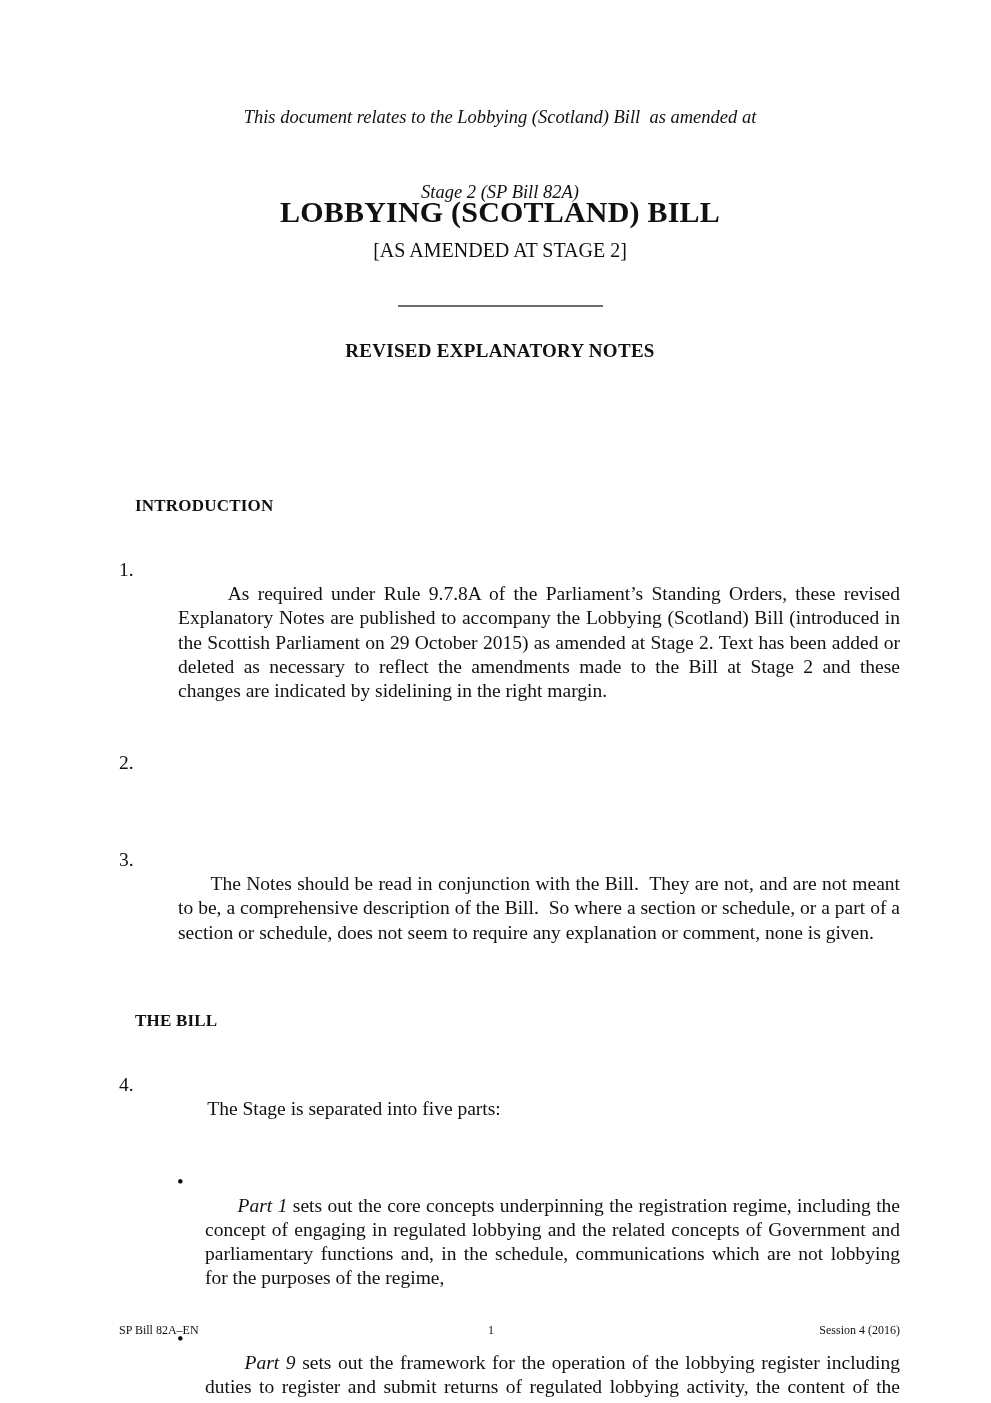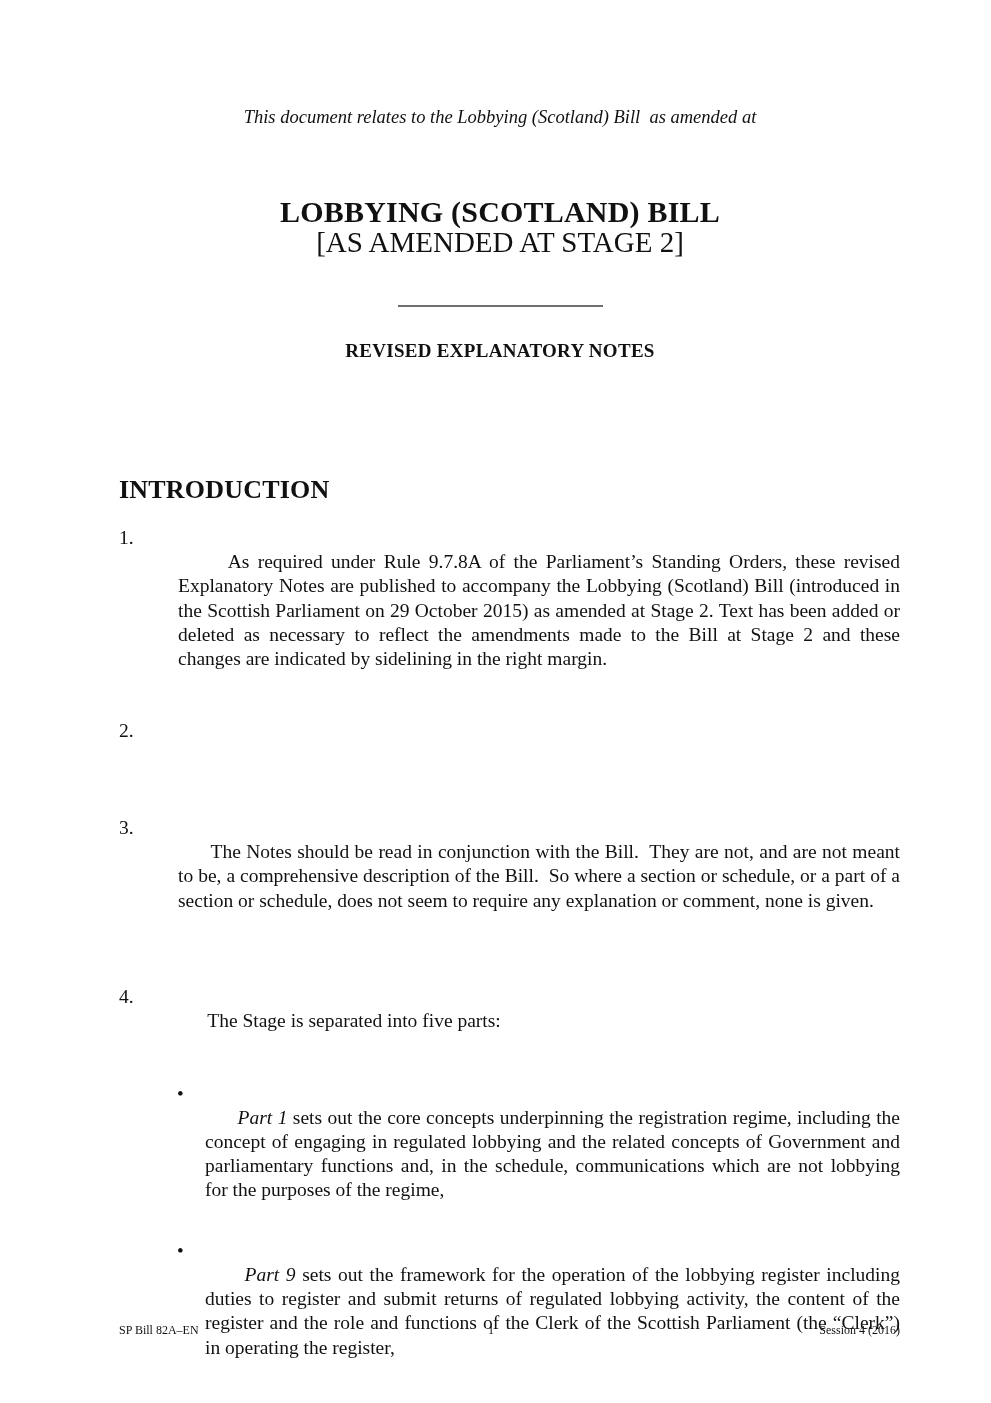--- a/index.html
+++ b/index.html
@@ -45,23 +45,23 @@
     width: 762px;
     text-align: center;
   }
   .bill-title {
     font-size: 30px;
     font-weight: bold;
     line-height: 32px;
     letter-spacing: 0.2px;
   }
   .bill-subtitle {
-    font-size: 29px;
+    font-size: 20px;
     line-height: 28px;
-    margin-top: 0;
+    margin-top: 8px;
   }
 
   .rule-wrap {
     position: absolute;
     left: 119px;
     top: 296px;
     width: 762px;
     text-align: center;
   }
   .rule {
@@ -86,25 +86,25 @@
 
   
   .body-col {
     position: absolute;
     left: 119px;
     top: 478px;
     width: 781px;
   }
 
   .section-head {
-    font-size: 26px;
+    font-size: 17px;
     font-weight: bold;
     line-height: 24px;
     letter-spacing: 0.2px;
-    margin: 0;
+    margin: 16px;
   }
 
   .para {
     position: relative;
     font-size: 19.5px;
     line-height: 24.2px;
     text-align: justify;
     text-justify: inter-word;
     margin: 0;
     padding-left: 59px;
@@ -162,20 +162,21 @@
   .foot-center{ flex: 1 1 auto; text-align: center; margin-left: -36px; }
   .foot-right { flex: 0 0 auto; }
 </style>
 </head>
 <body>
 
 <div class="page">
 
   <div class="doc-header">
     <div>This document relates to the Lobbying (Scotland) Bill  as amended at</div>
+    <div>Stage 2 (SP Bill 82A)</div>
   </div>
 
   <div class="title-block">
     <div class="bill-title">LOBBYING (SCOTLAND) BILL</div>
     <div class="bill-subtitle">[AS AMENDED AT STAGE 2]</div>
   </div>
 
   <div class="rule-wrap">
     <span class="rule"></span>
   </div>
@@ -195,20 +196,21 @@
     <div class="para">
       <span class="num">2.</span>
     </div>
     <div class="gap-para"></div>
 
     <div class="para">
       <span class="num">3.</span><span>The Notes should be read in conjunction with the Bill.  They are not, and are not meant to be, a comprehensive description of the Bill.  So where a section or schedule, or a part of a section or schedule, does not seem to require any explanation or comment, none is given.</span>
     </div>
     <div class="gap-para"></div>
 
+    <div class="section-head">THE BILL</div>
     <div class="gap-head"></div>
 
     <div class="para no-justify">
       <span class="num">4.</span><span>The Stage is separated into five parts:</span>
     </div>
     <div class="gap-para"></div>
 
     <div class="bullet-item">
       <span class="dot">•</span><i>Part 1</i><span> sets out the core concepts underpinning the registration regime, including the concept of engaging in regulated lobbying and the related concepts of Government and parliamentary functions and, in the schedule, communications which are not lobbying for the purposes of the regime,</span>
     </div>

